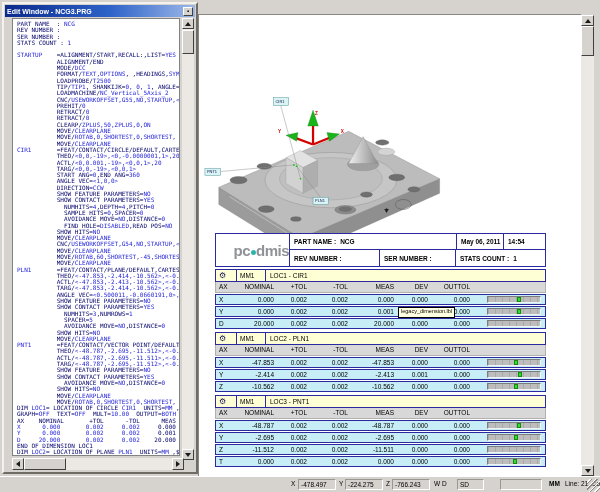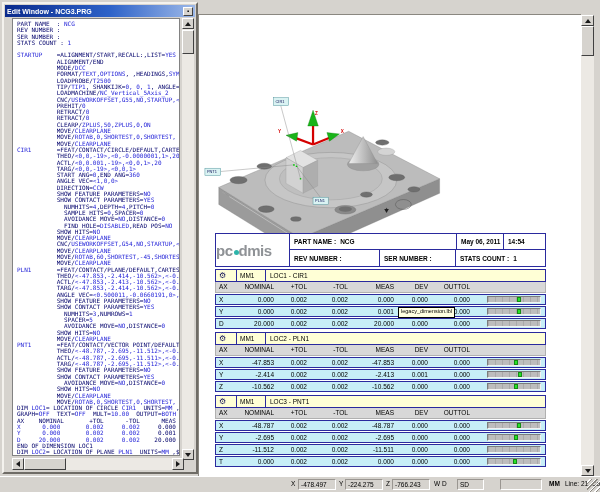--- a/index.html
+++ b/index.html
@@ -71,21 +71,21 @@
   #view-scrollbar{left:581px;top:15px;height:461px;width:13px;background:#ece9e4;position:absolute;}
   
   #report{position:absolute;left:215px;top:233px;width:331px;}
   .rpt-header{position:relative;height:34px;}
   .hdr-box{
     position:absolute;border:1px solid #2a2a9e;background:#fff;
     box-sizing:border-box;display:flex;align-items:center;
     font-size:6.5px;font-weight:bold;color:#000;padding-left:4px;white-space:nowrap;
   }
   .hdr-box .lv{margin-left:4px;}
-  #logo-cell{left:0;top:0;width:75px;height:34px;justify-content:flex-start;padding-left:0;}
+  #logo-cell{left:0;top:0;width:75px;height:34px;justify-content:flex-end;padding-left:0;}
   .logo{font-size:15px;font-weight:bold;color:#8f9296;letter-spacing:-0.5px;font-family:"Liberation Sans",sans-serif;}
   .logo .dot{display:inline-block;width:5px;height:5px;border-radius:50%;background:#2db4aa;margin:0 0 1px 1px;}
   .rpt-block{margin-bottom:3px;position:relative;}
   .dim-bar{
     display:flex;height:13px;box-sizing:border-box;background:#ffffd6;
     border:1px solid #2a2a9e;align-items:stretch;
   }
   .dim-icon{width:21px;border-right:1px solid #2a2a9e;font-size:8px;line-height:11px;color:#14145a;padding-left:3px;box-sizing:border-box;}
   .dim-unit{width:29px;border-right:1px solid #2a2a9e;font-size:6.5px;line-height:11px;padding-left:3px;box-sizing:border-box;color:#000;}
   .dim-title{flex:1;font-size:6.5px;line-height:11px;padding-left:4px;color:#000;}

